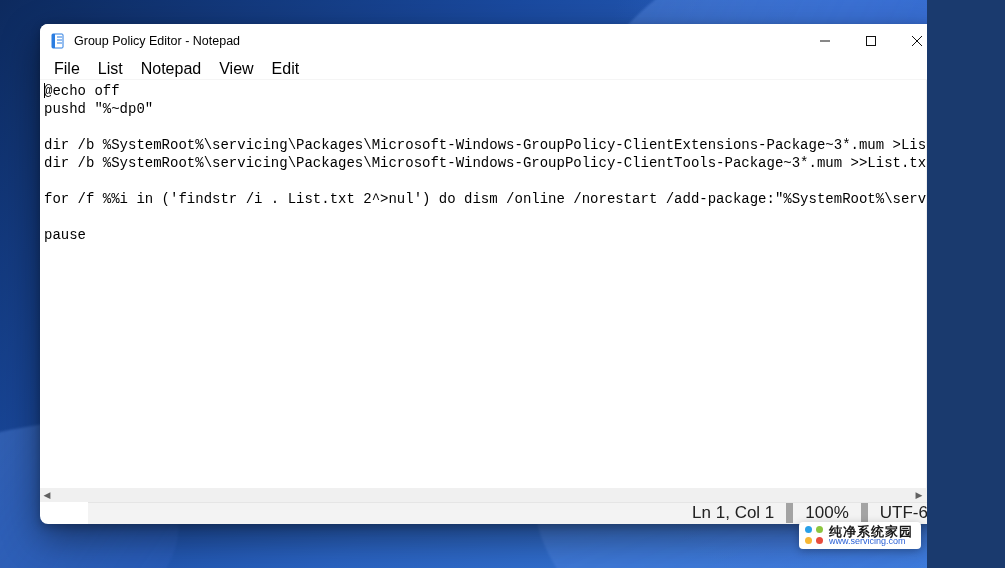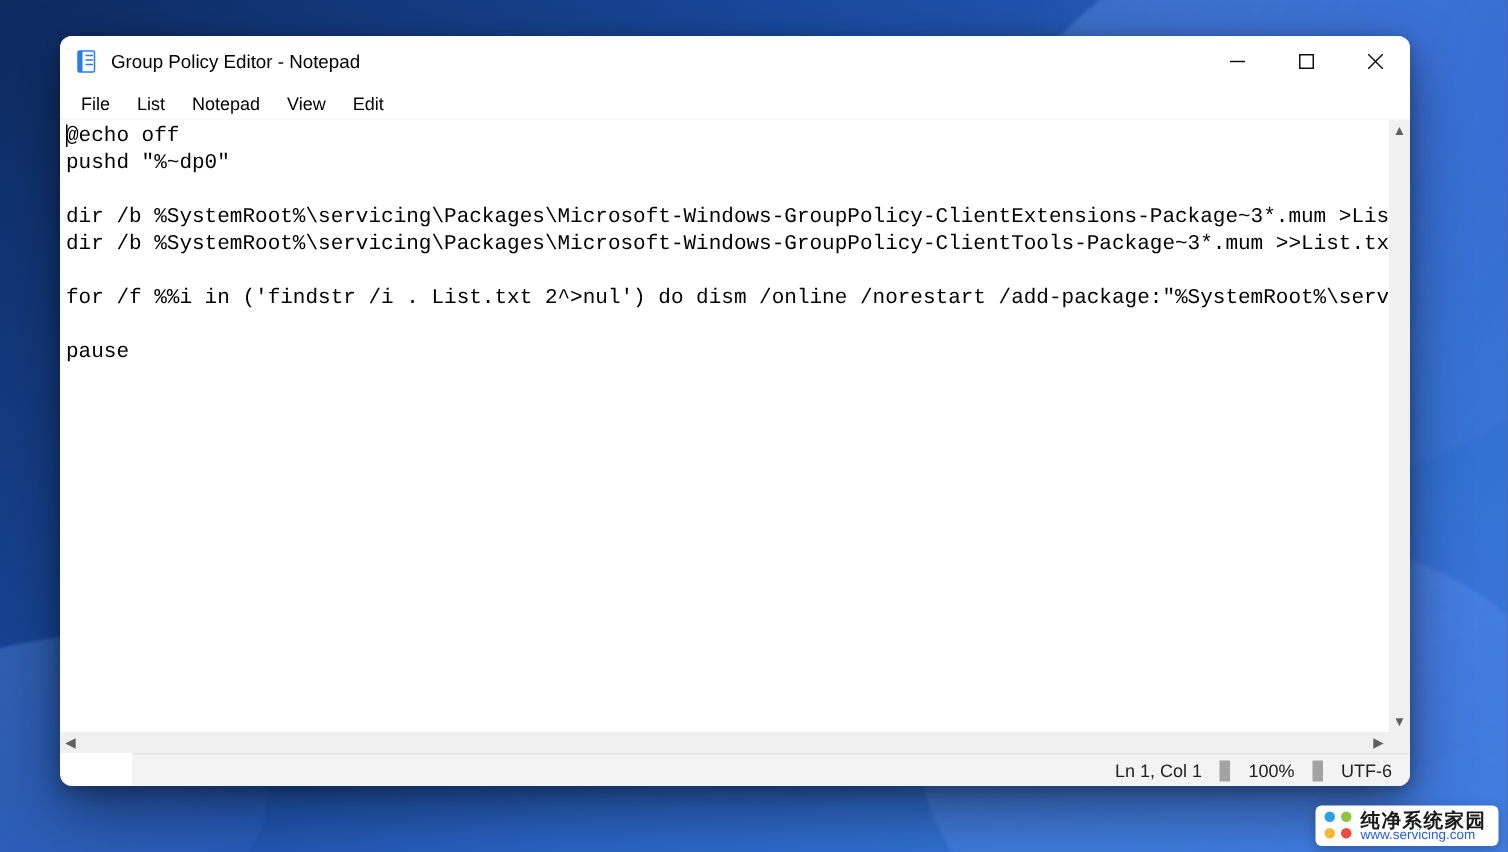--- a/index.html
+++ b/index.html
@@ -5,21 +5,21 @@
   * { box-sizing: border-box; }
   html, body {
     margin: 0; padding: 0;
     width: 1005px; height: 568px;
     font-family: "Segoe UI", Tahoma, sans-serif;
     overflow: hidden;
     background: #1a3a6e;
   }
   .desktop {
     position: relative;
-    width: 1005px; height: 568px;
+    width: 927px; height: 568px;
     background:
       radial-gradient(ellipse 400px 300px at 90% 80%, #3b6fd8 0%, rgba(59,111,216,0) 48%),
       radial-gradient(ellipse 500px 360px at 95% 10%, #2f66cf 0%, rgba(47,102,207,0) 55%),
       linear-gradient(135deg, #0d2a5e 0%, #1a4aa0 35%, #2a63c2 60%, #3a7de0 100%);
     overflow: hidden;
   }
   .bloom-shape {
     position: absolute;
     border-radius: 50% 40% 55% 45% / 60% 50% 50% 40%;
     background: linear-gradient(135deg, rgba(120,170,255,0.35), rgba(40,90,200,0.15));
@@ -65,21 +65,21 @@
   }
   .win-btn svg { width: 10px; height: 10px; }
 
   .menubar {
     height: 22px;
     display: flex;
     align-items: center;
     gap: 2px;
     padding: 0 6px;
     background: #fff;
-    font-size: 12px;
+    font-size: 16px;
     color: #000;
     border-bottom: 1px solid rgba(0,0,0,0.04);
   }
   .menu-item {
     padding: 2px 8px;
     border-radius: 3px;
   }
 
   .editor-wrap {
     flex: 1 1 auto;
@@ -150,39 +150,39 @@
   .scroll-corner {
     position: absolute;
     right: 0; bottom: 0;
     width: 14px; height: 14px;
     background: #f0f0f0;
   }
 
   .statusbar {
     height: 22px;
     display: flex;
-    align-items: center;
+    align-items: flex-start;
     background: #f3f3f3;
     border-top: 1px solid #e5e5e5;
-    font-size: 12px;
+    font-size: 17px;
     color: #222;
     margin-left: 48px;
   }
   .statusbar .spacer { flex: 1; }
   .statusbar .cell {
     padding: 0 12px;
     display: flex; align-items: center;
     border-left: 7px solid #a3a3a3;
     white-space: nowrap;
   }
   .statusbar .cell.first { border-left: none; }
 
   .watermark {
     position: absolute;
-    right: 6px; bottom: 4px;
+    right: 6px; bottom: 19px;
     background: #fff;
     border-radius: 4px;
     padding: 3px 8px 3px 6px;
     display: flex; align-items: center;
     gap: 6px;
     box-shadow: 0 2px 8px rgba(0,0,0,0.25);
     font-size: 12px;
   }
   .watermark .logo {
     width: 18px; height: 18px;

